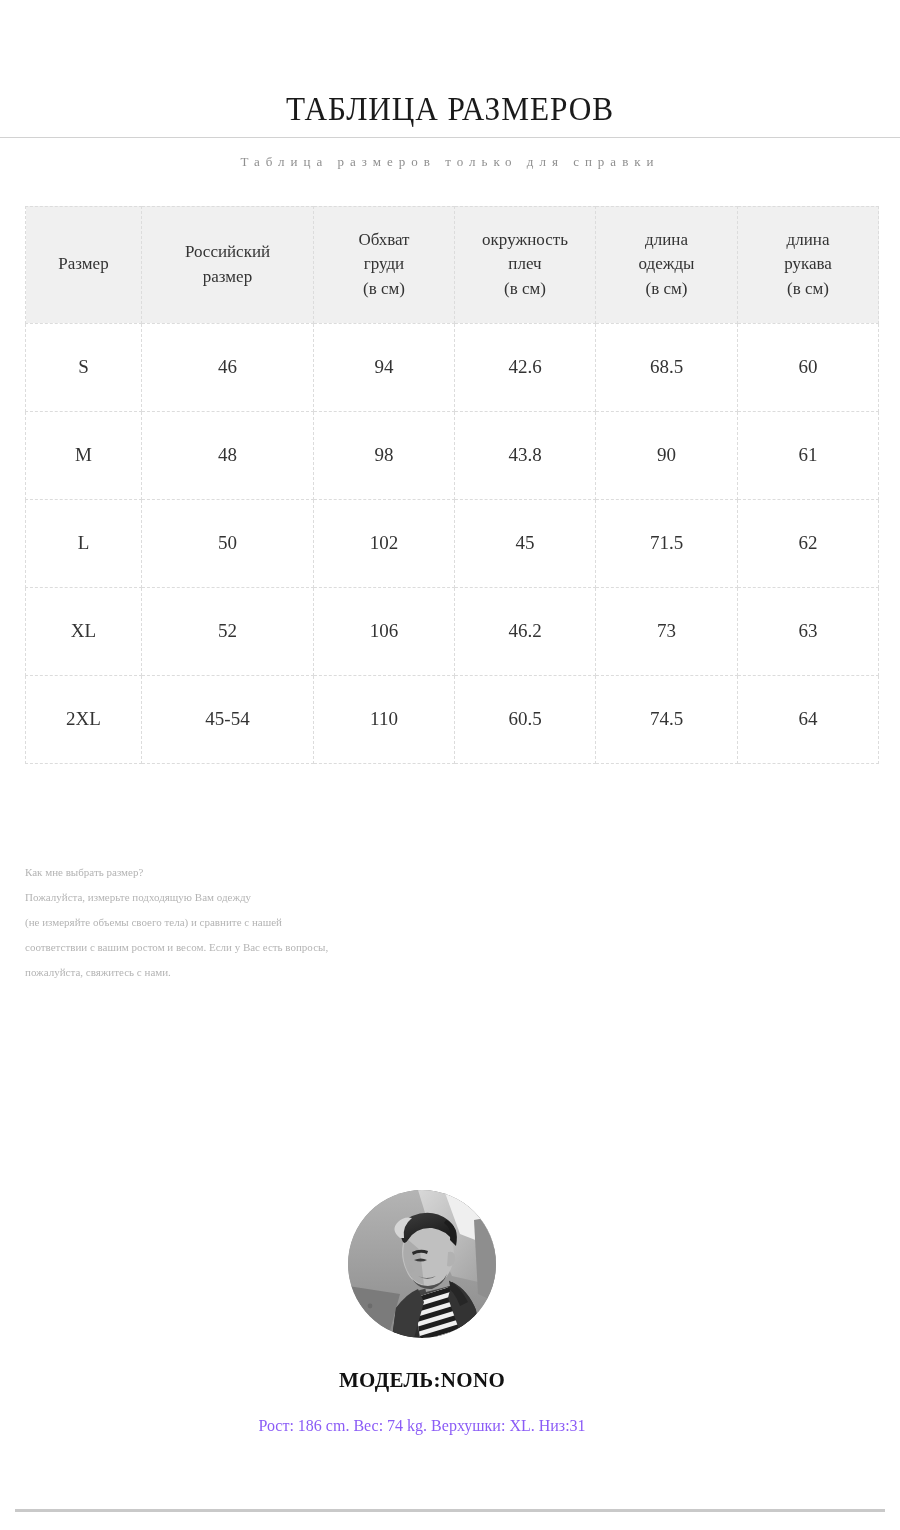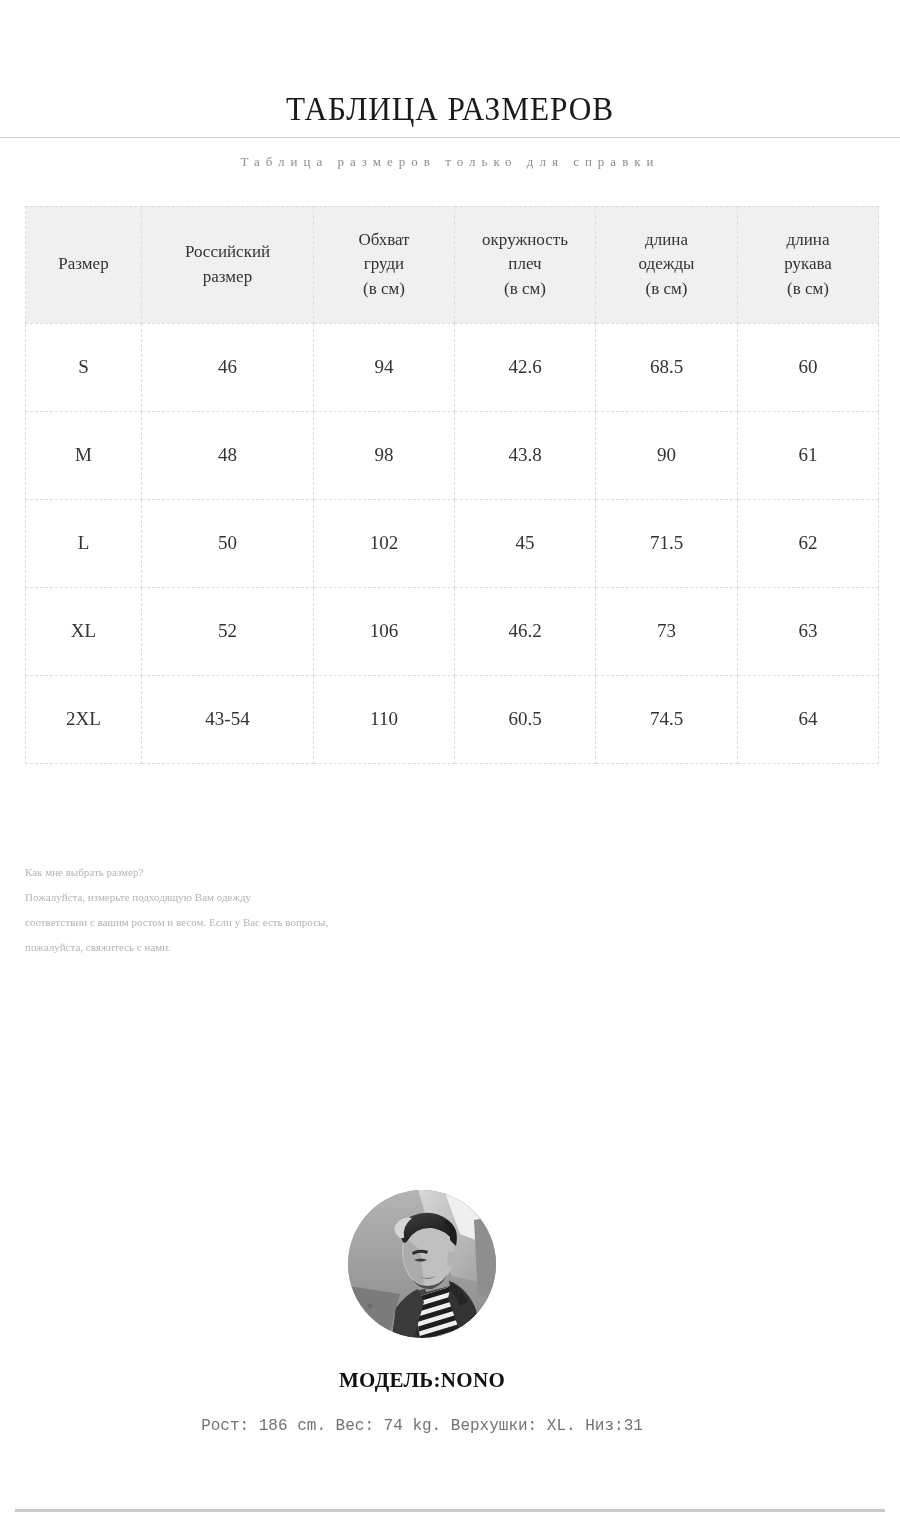--- a/index.html
+++ b/index.html
@@ -116,23 +116,23 @@
   .model-name {
     margin-top: 30px;
     font-family: "Liberation Serif", "DejaVu Serif", serif;
     font-size: 21px;
     font-weight: 700;
     color: #111111;
     letter-spacing: 0.3px;
   }
   .model-stats {
     margin-top: 24px;
-    font-family: Liberation Mono, monospace;
+    font-family: Liberation Serif, serif;
     font-size: 16px;
-    color: #737373;
+    color: #8b5cf6;
   }
 
   
   .footer-rule {
     position: absolute;
     left: 15px;
     top: 1509px;
     width: 870px;
     height: 3px;
     background: #c9c9c9;
@@ -214,33 +214,34 @@
       <tr>
         <td>XL</td>
         <td>52</td>
         <td>106</td>
         <td>46.2</td>
         <td>73</td>
         <td>63</td>
       </tr>
       <tr>
         <td>2XL</td>
-        <td>43-54</td>
+        <td>45-54</td>
         <td>110</td>
         <td>60.5</td>
         <td>74.5</td>
         <td>64</td>
       </tr>
     </tbody>
   </table>
 </div>
 
 <div class="guidance">
   <div>Как мне выбрать размер?</div>
   <div>Пожалуйста, измерьте подходящую Вам одежду</div>
+  <div>(не измеряйте объемы своего тела) и сравните с нашей</div>
   <div>соответствии с вашим ростом и весом. Если у Вас есть вопросы,</div>
   <div>пожалуйста, свяжитесь с нами.</div>
 </div>
 
 <div class="model-block">
   <div class="model-photo">
     <svg width="148" height="148" viewBox="0 0 148 148">
       <defs>
         <linearGradient id="wallG" x1="0" y1="0" x2="1" y2="1">
           <stop offset="0%" stop-color="#d8d8d8"></stop>

